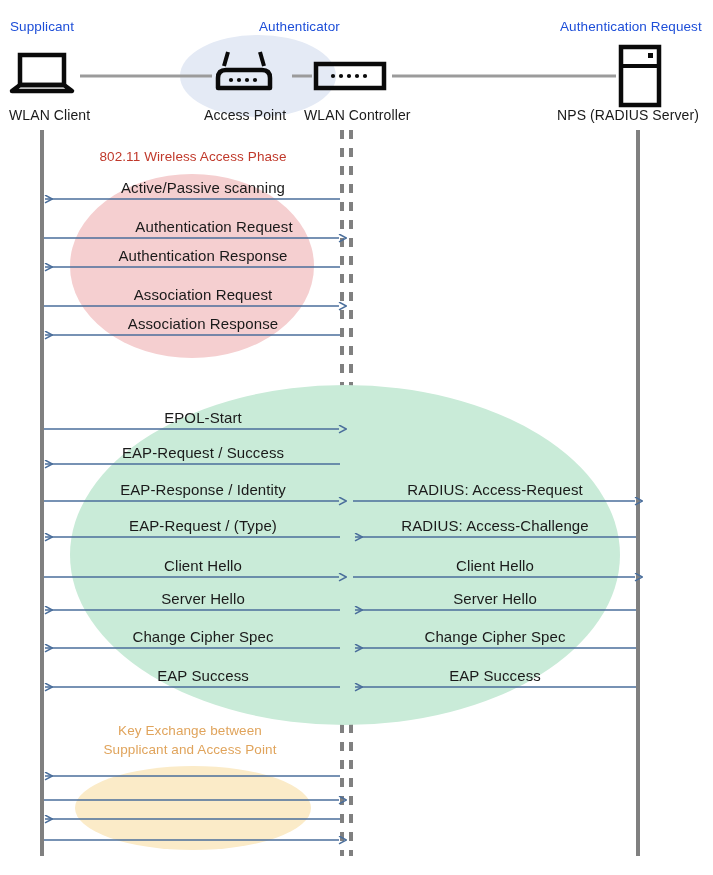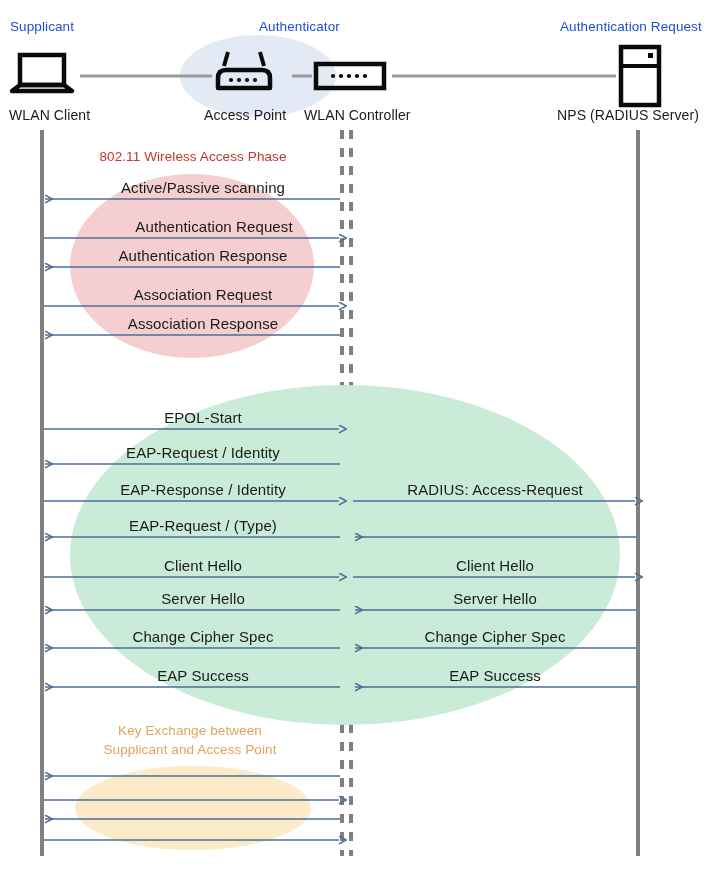--- a/index.html
+++ b/index.html
@@ -158,29 +158,30 @@
     <div class="phase-label orange" style="left:0;top:740px;width:380px;">Supplicant and Access Point</div>
     <div class="phase-label orange" style="left:0;top:721px;width:380px;">Key Exchange between</div>
 
     <div class="msg-label" style="left:203px;top:196px;">Active/Passive scanning</div>
     <div class="msg-label" style="left:214px;top:235px;">Authentication Request</div>
     <div class="msg-label" style="left:203px;top:264px;">Authentication Response</div>
     <div class="msg-label" style="left:203px;top:303px;">Association Request</div>
     <div class="msg-label" style="left:203px;top:332px;">Association Response</div>
 
     <div class="msg-label" style="left:203px;top:426px;">EPOL-Start</div>
-    <div class="msg-label" style="left:203px;top:461px;">EAP-Request / Identity</div>
+    <div class="msg-label" style="left:203px;top:461px;">EAP-Request / Success</div>
     <div class="msg-label" style="left:203px;top:498px;">EAP-Response / Identity</div>
     <div class="msg-label" style="left:203px;top:534px;">EAP-Request / (Type)</div>
     <div class="msg-label" style="left:203px;top:574px;">Client Hello</div>
     <div class="msg-label" style="left:203px;top:607px;">Server Hello</div>
     <div class="msg-label" style="left:203px;top:645px;">Change Cipher Spec</div>
     <div class="msg-label" style="left:203px;top:684px;">EAP Success</div>
 
     <div class="msg-label" style="left:495px;top:498px;">RADIUS: Access-Request</div>
+    <div class="msg-label" style="left:495px;top:534px;">RADIUS: Access-Challenge</div>
     <div class="msg-label" style="left:495px;top:574px;">Client Hello</div>
     <div class="msg-label" style="left:495px;top:607px;">Server Hello</div>
     <div class="msg-label" style="left:495px;top:645px;">Change Cipher Spec</div>
     <div class="msg-label" style="left:495px;top:684px;">EAP Success</div>
 
 
   </div>
 </div>
 
 </body></html>

